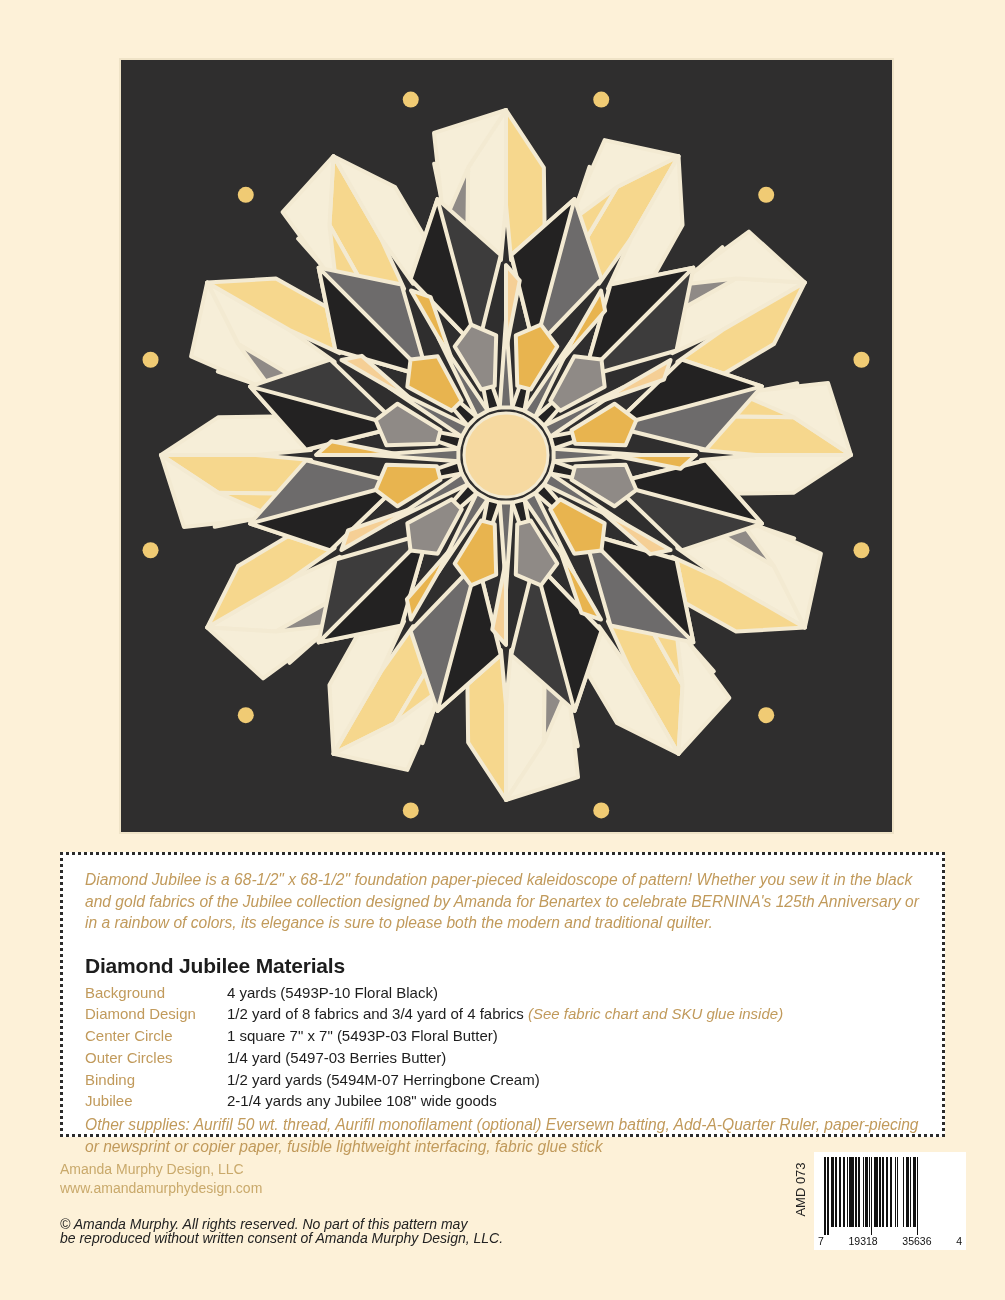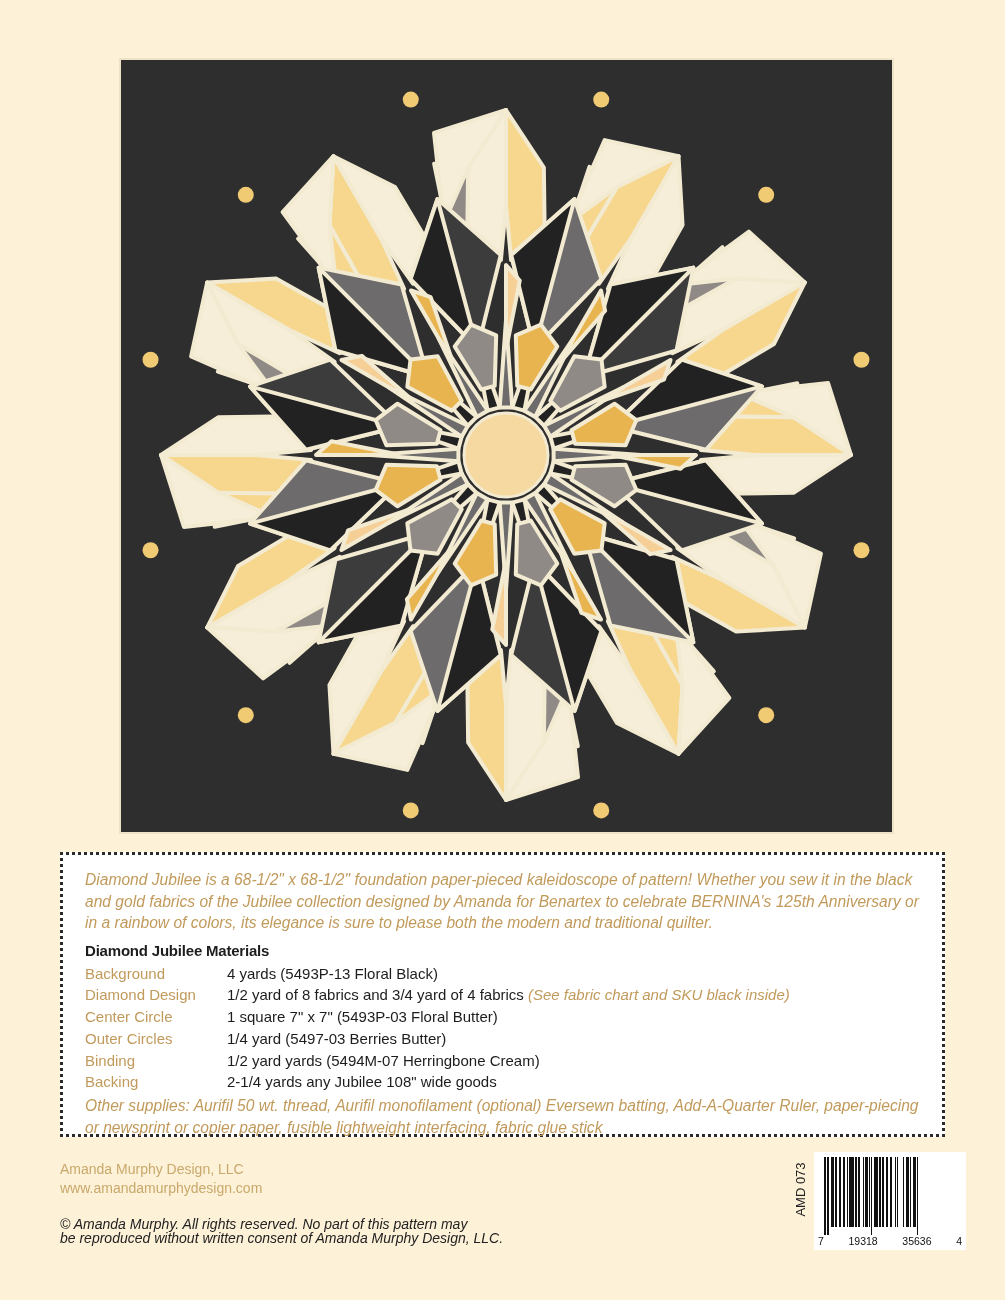--- a/index.html
+++ b/index.html
@@ -21,21 +21,21 @@
     background: #ffffff;
     border: 3px dotted #2b2b2b;
     box-sizing: border-box;
     padding: 14px 22px 0 22px;
   }
   .intro {
     color: #c19a5b; font-style: italic; font-size: 15.6px; line-height: 21.5px;
     margin: 0;
   }
   .materials-title {
-    color: #1d1d1d; font-size: 15px; font-weight: bold; margin: 8px 0 4px 0;
+    color: #1d1d1d; font-size: 21px; font-weight: bold; margin: 20px 0 4px 0;
     letter-spacing: -0.2px;
   }
   .mat-row { display: flex; font-size: 15px; line-height: 21.8px; }
   .mat-label { width: 142px; color: #c19a5b; flex-shrink: 0; }
   .mat-value { color: #1d1d1d; }
   .mat-note { color: #c19a5b; font-style: italic; }
   .other {
     color: #c19a5b; font-style: italic; font-size: 15.6px; line-height: 21.5px;
     margin: 2px 0 8px 0;
   }
@@ -207,40 +207,40 @@
       <circle cx="289.75459140227207" cy="39.53929592562292" r="8" fill="#f0cb74"></circle>
     </svg>
 </div>
 
 <div class="info-box">
   <p class="intro">Diamond Jubilee is a 68-1/2" x 68-1/2" foundation paper-pieced kaleidoscope of pattern!  Whether you sew it in the black and gold fabrics of the Jubilee collection designed by Amanda for Benartex to celebrate BERNINA's 125th Anniversary or in a rainbow of colors, its elegance is sure to please both the modern and traditional quilter.</p>
   <div class="materials-title">Diamond Jubilee Materials</div>
   <div>
     <div class="mat-row">
       <span class="mat-label">Background</span>
-      <span class="mat-value"><span>4 yards (5493P-13 Floral Black)</span><span class="mat-note"></span></span>
+      <span class="mat-value"><span>4 yards (5493P-10 Floral Black)</span><span class="mat-note"></span></span>
     </div>
     <div class="mat-row">
       <span class="mat-label">Diamond Design</span>
-      <span class="mat-value"><span>1/2 yard of 8 fabrics and 3/4 yard of 4 fabrics </span><span class="mat-note">(See fabric chart and SKU black inside)</span></span>
+      <span class="mat-value"><span>1/2 yard of 8 fabrics and 3/4 yard of 4 fabrics </span><span class="mat-note">(See fabric chart and SKU glue inside)</span></span>
     </div>
     <div class="mat-row">
       <span class="mat-label">Center Circle</span>
       <span class="mat-value"><span>1 square 7" x 7" (5493P-03 Floral Butter)</span><span class="mat-note"></span></span>
     </div>
     <div class="mat-row">
       <span class="mat-label">Outer Circles</span>
       <span class="mat-value"><span>1/4 yard (5497-03 Berries Butter)</span><span class="mat-note"></span></span>
     </div>
     <div class="mat-row">
       <span class="mat-label">Binding</span>
       <span class="mat-value"><span>1/2 yard yards (5494M-07 Herringbone Cream)</span><span class="mat-note"></span></span>
     </div>
     <div class="mat-row">
-      <span class="mat-label">Backing</span>
+      <span class="mat-label">Jubilee</span>
       <span class="mat-value"><span>2-1/4 yards any Jubilee 108" wide goods</span><span class="mat-note"></span></span>
     </div>
   </div>
   <p class="other">Other supplies: Aurifil 50 wt. thread, Aurifil monofilament (optional) Eversewn batting, Add-A-Quarter Ruler, paper-piecing or newsprint or copier paper, fusible lightweight interfacing, fabric glue stick</p>
 </div>
 
 <div class="company">
   <div>Amanda Murphy Design, LLC</div>
   <div>www.amandamurphydesign.com</div>
 </div>

